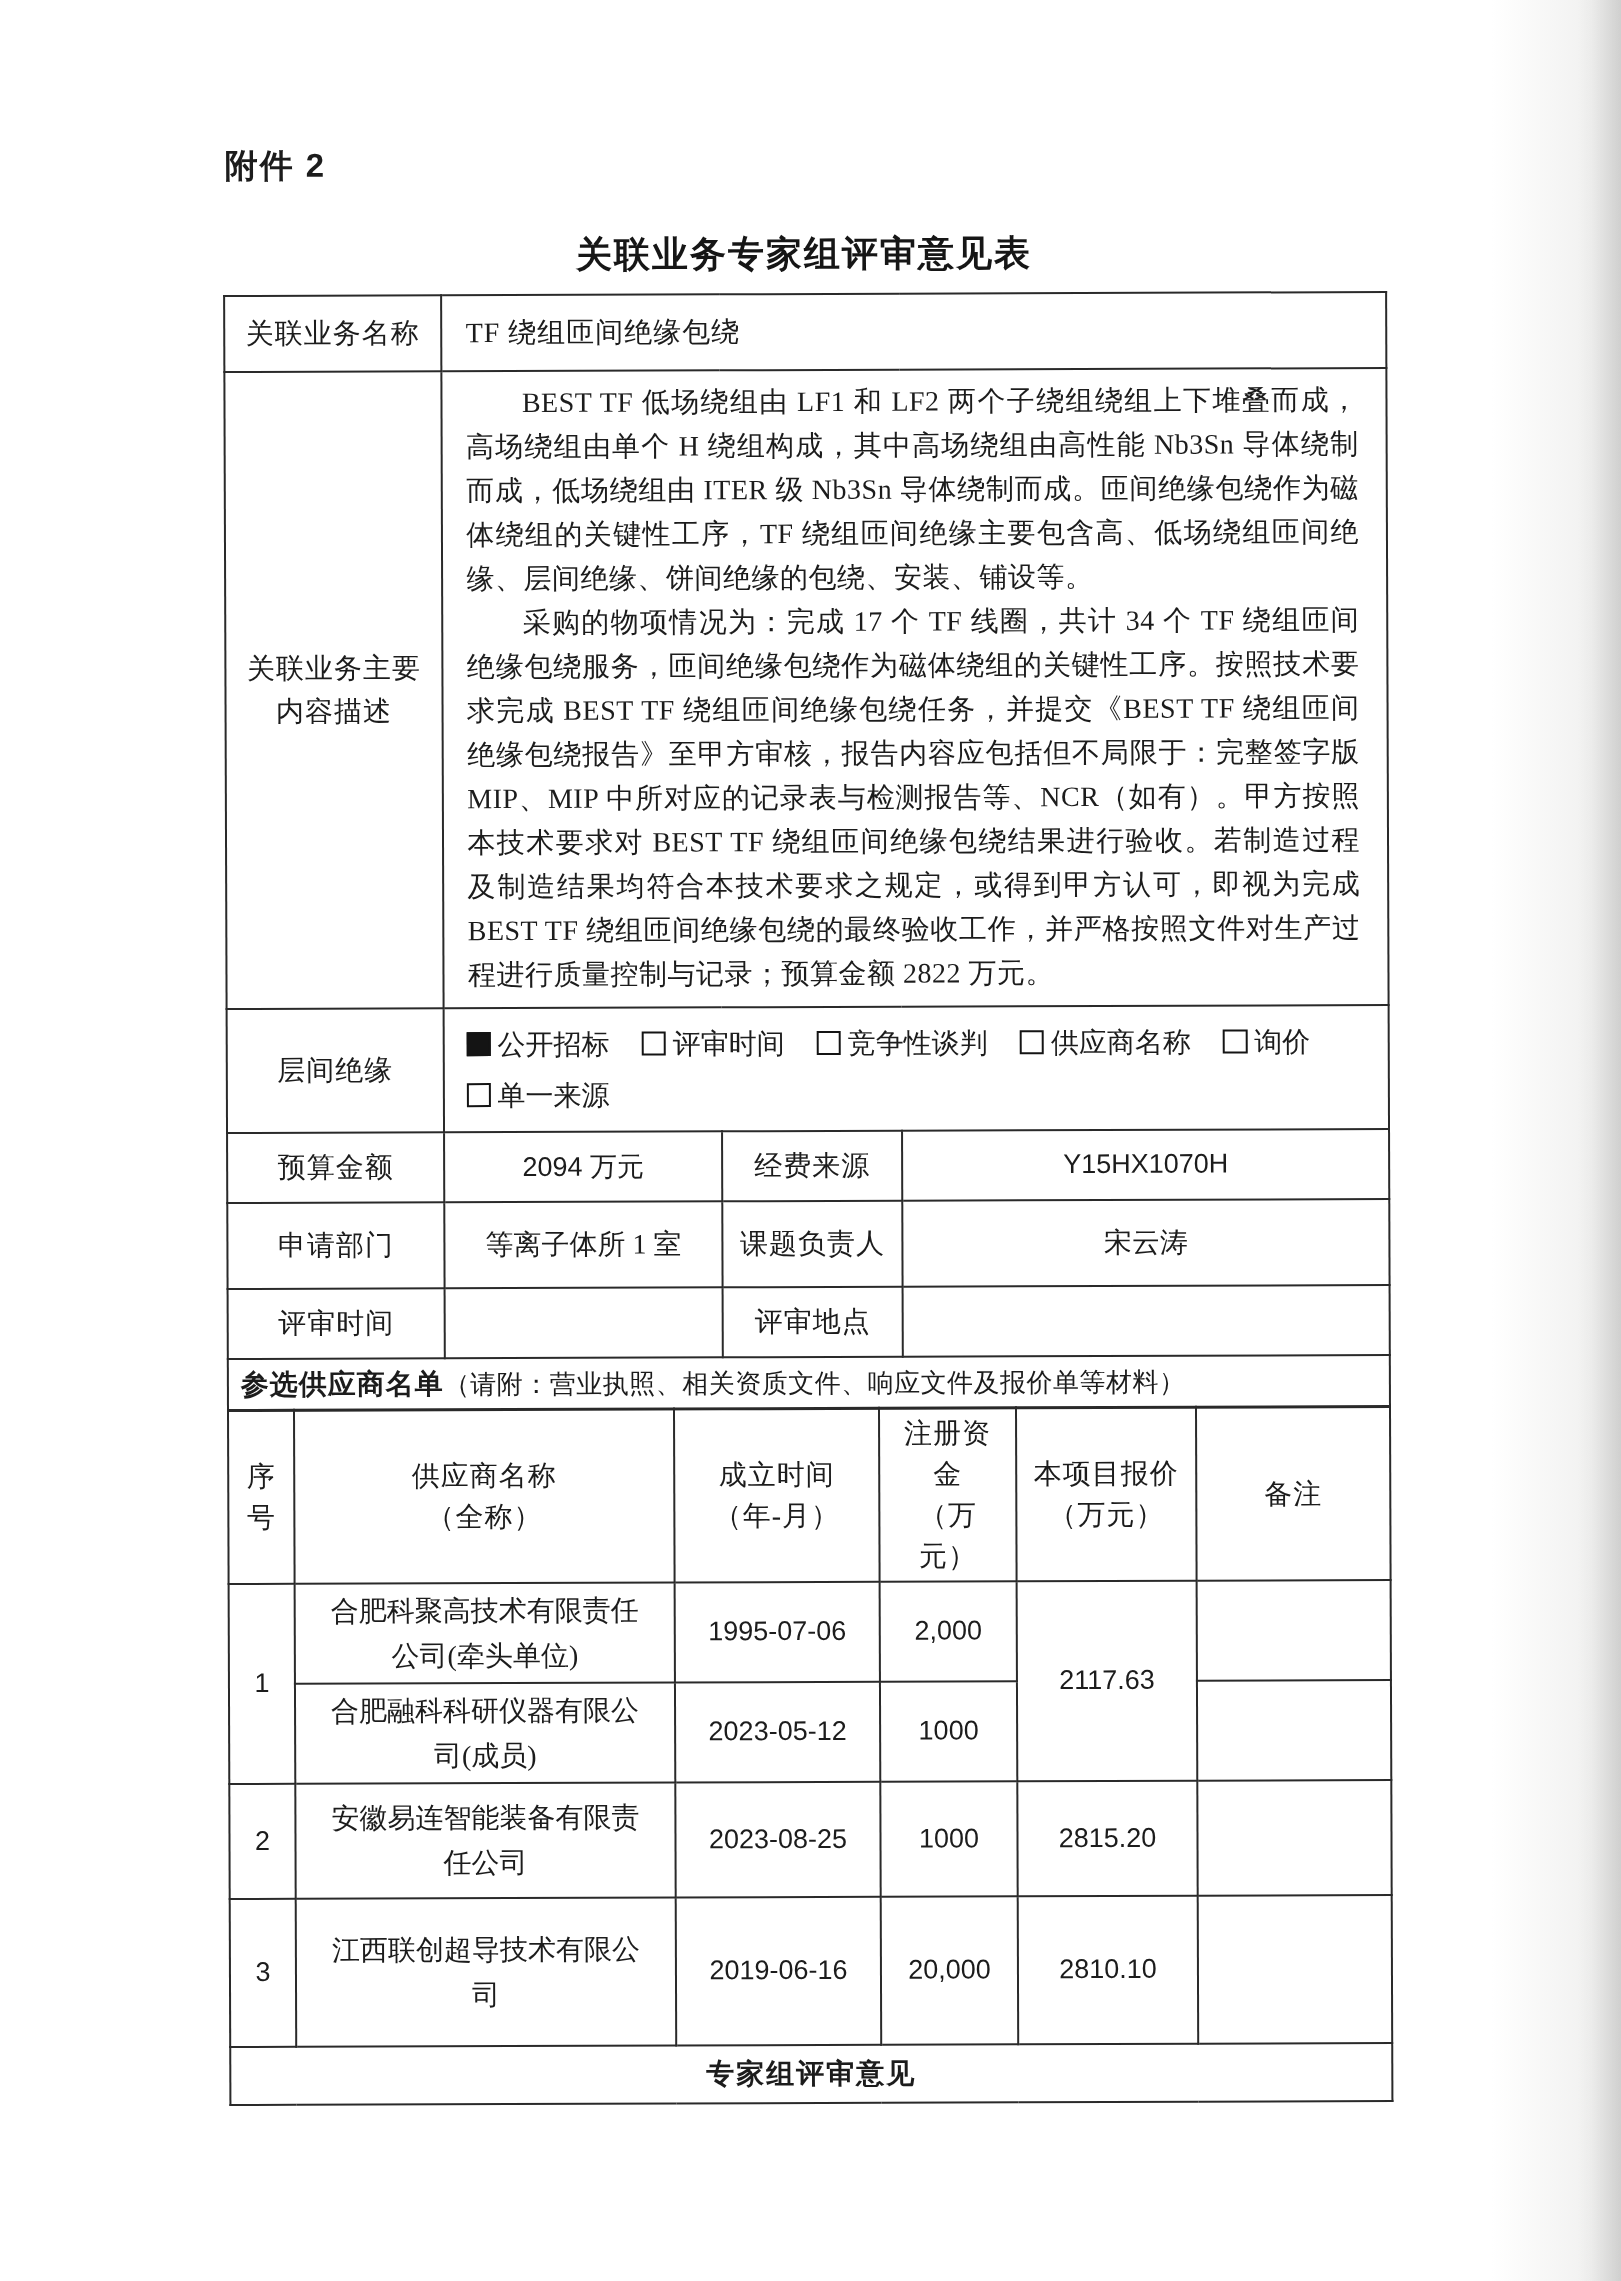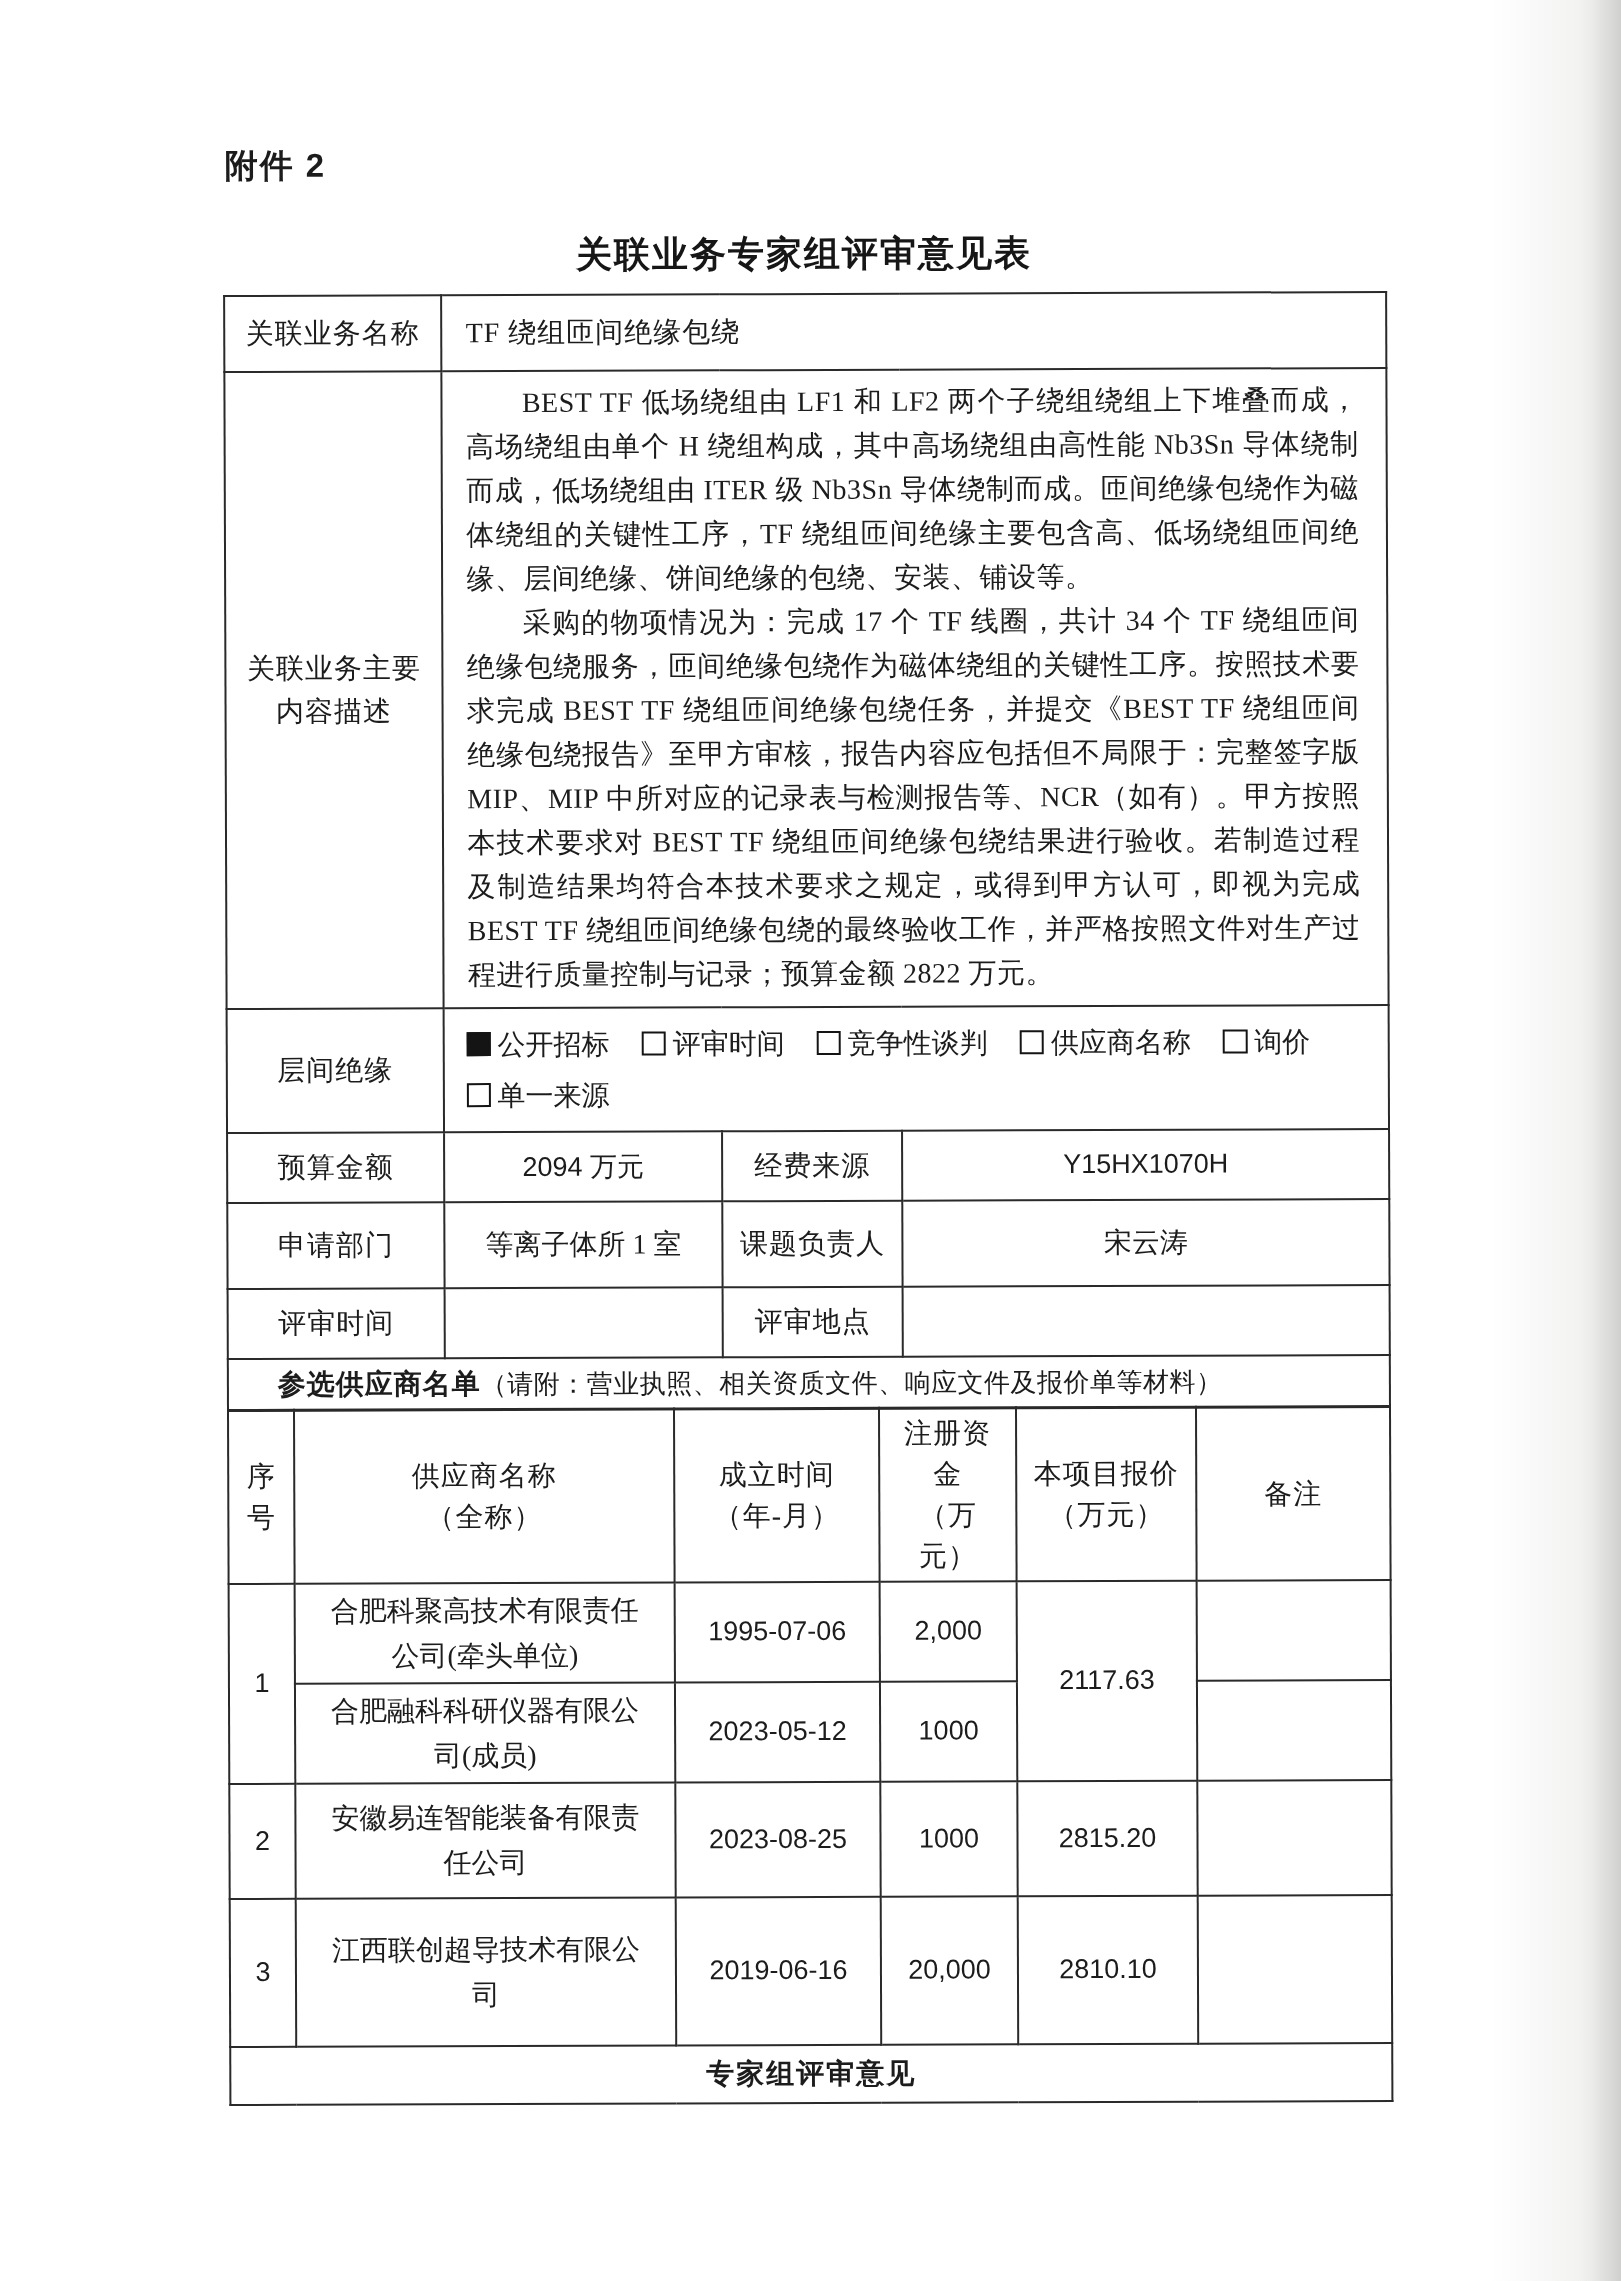--- a/index.html
+++ b/index.html
@@ -54,21 +54,21 @@
   .opt{margin-right:25px;display:inline-block;}
   .box{
     display:inline-block;width:24.4px;height:24.4px;
     border:2.4px solid #141414;vertical-align:-2px;margin-right:6.8px;
     background:#ffffff;box-sizing:border-box;
   }
   .box.filled{background:#141414;}
   .suppliers-title-cell{padding:5.9px 0 5.9px 11.7px;}
   .sec-bold{
     font-family:"Liberation Sans","DejaVu Sans",sans-serif;
-    font-weight:bold;font-size:28px;letter-spacing:1px;margin-left:37px;
+    font-weight:bold;font-size:28px;letter-spacing:1px;
   }
   .sec-note{font-size:26px;letter-spacing:0.5px;}
   .th{line-height:41px;letter-spacing:1px;}
   .company{line-height:45px;padding:3.9px 23.4px;}
   .opinion-bar{
     font-family:"Liberation Sans","DejaVu Sans",sans-serif;
     font-weight:bold;font-size:28px;text-align:center;letter-spacing:2px;
     height:49px;
   }
 </style>

